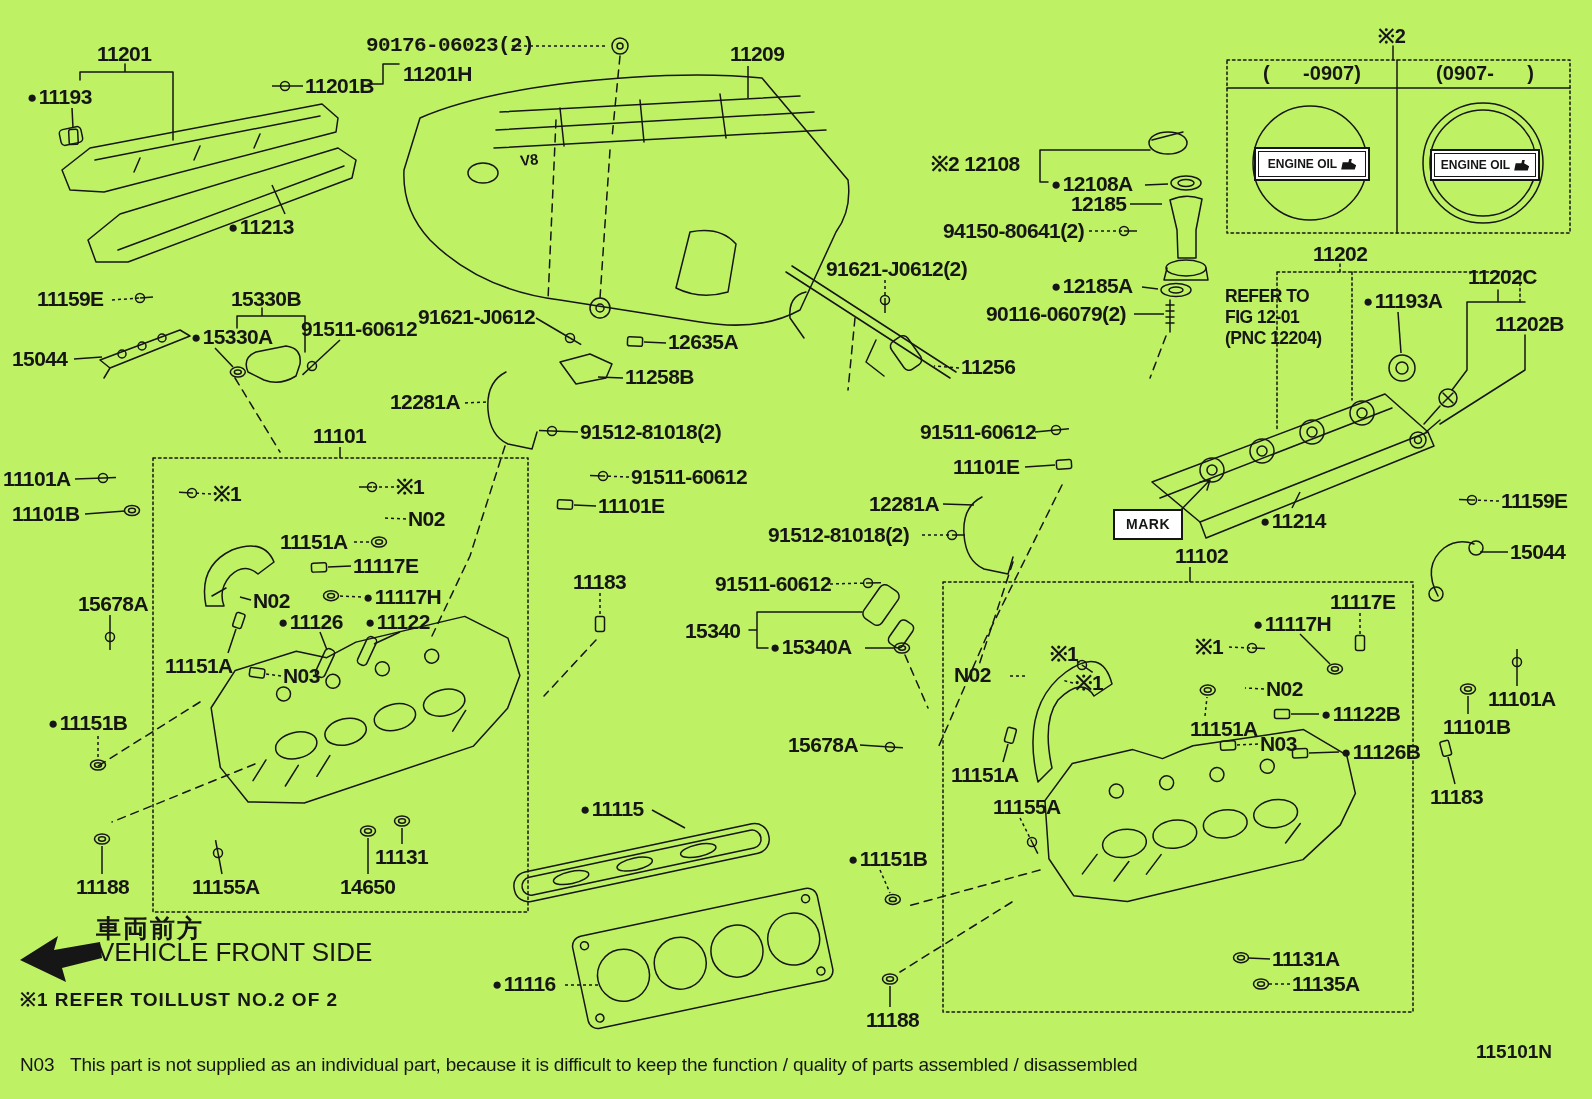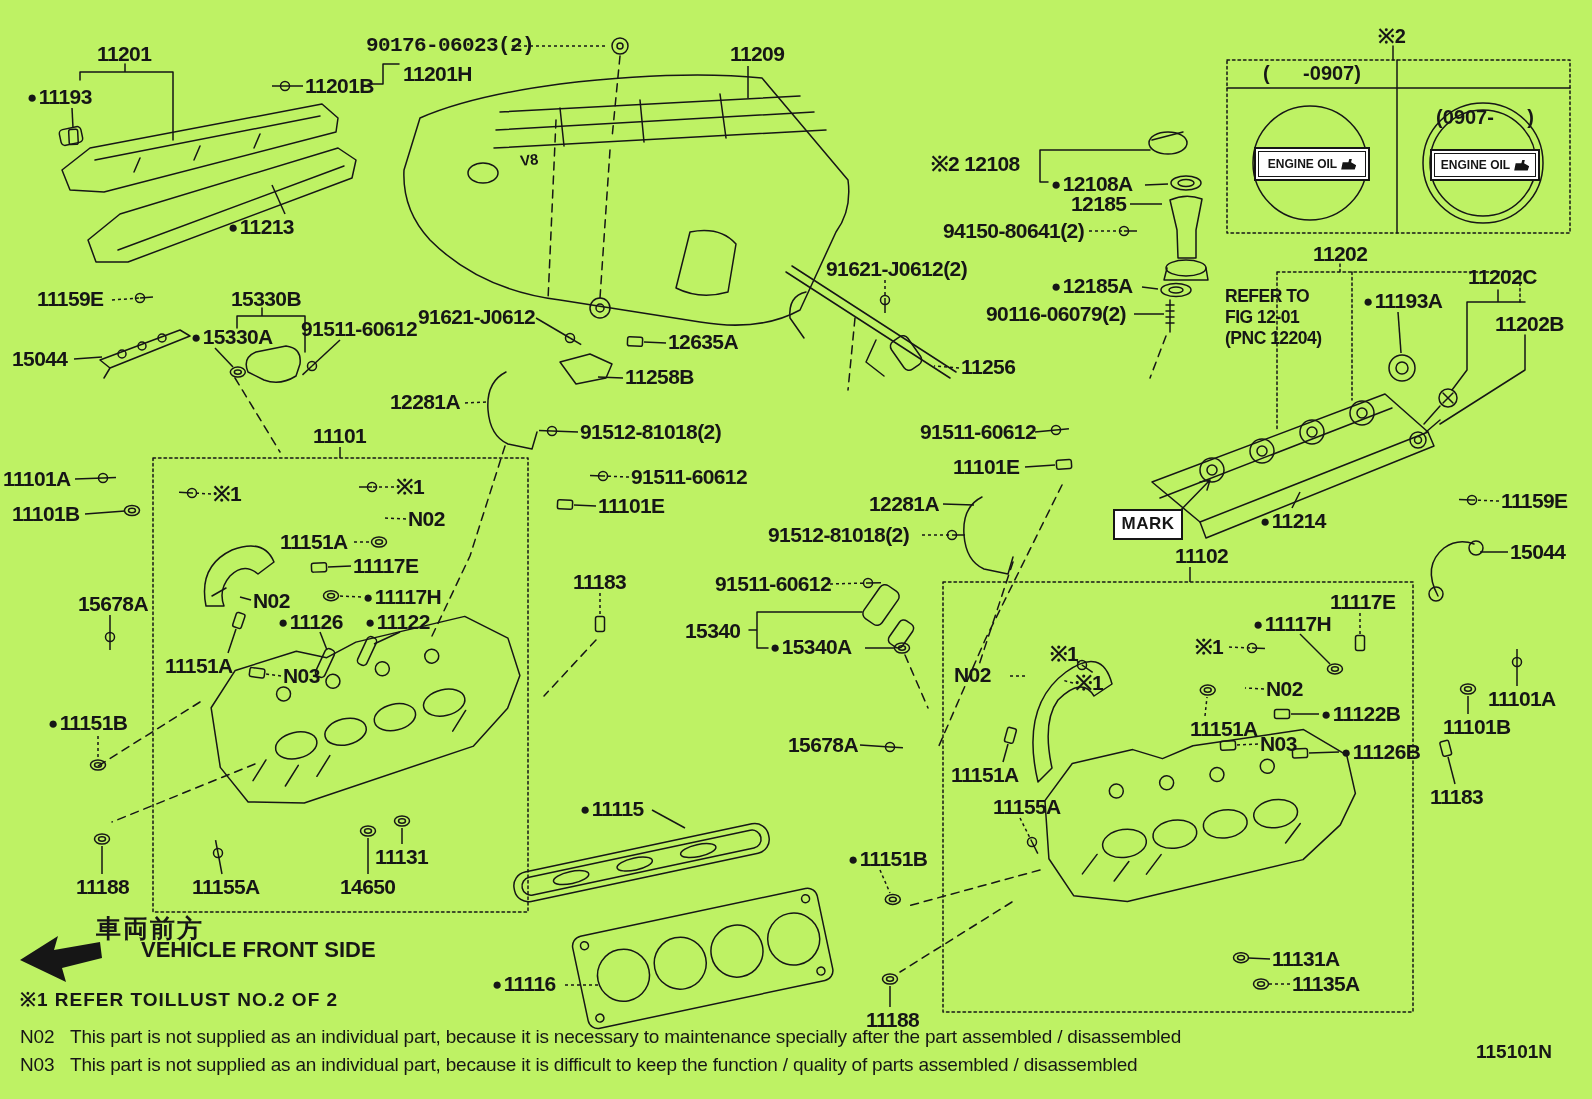--- a/index.html
+++ b/index.html
@@ -20,28 +20,28 @@
   .legend-line .b{margin-right:9px;}
   .tbl-head{position:absolute;font-weight:700;font-size:20px;text-align:center;white-space:pre;}
   .banner{position:absolute;border:2px solid #161616;background:#fff;
     box-shadow:inset 0 0 0 2px #fff, inset 0 0 0 3px #161616;
     display:flex;align-items:center;justify-content:center;gap:4px;
     font-size:12px;font-weight:700;letter-spacing:0;}
   .can-icon{display:inline-block;width:15px;height:11px;background:#161616;
     clip-path:polygon(0% 100%,10% 35%,48% 35%,55% 0%,72% 0%,66% 35%,100% 62%,90% 100%);}
   #mark-box{position:absolute;left:1113px;top:509px;width:66px;height:27px;
     border:2.5px solid #161616;background:#fff;text-align:center;
-    font-size:17px;font-weight:700;line-height:26px;letter-spacing:0.5px;}
+    font-size:14px;font-weight:700;line-height:26px;letter-spacing:0.5px;}
   #refer-note{position:absolute;left:1225px;top:286px;font-size:17.5px;font-weight:700;
     line-height:21px;letter-spacing:-0.5px;white-space:nowrap;}
   .note{position:absolute;font-size:19px;letter-spacing:-0.2px;white-space:nowrap;}
   .note .code{display:inline-block;width:50px;font-weight:400;}
   #footnote{position:absolute;left:20px;top:986px;font-size:19px;font-weight:700;letter-spacing:1px;}
   #front-jp{position:absolute;left:96px;top:912px;font-size:25px;font-weight:700;letter-spacing:2px;}
-  #front-en{position:absolute;left:97px;top:937px;font-size:22px;font-weight:700;margin-left:44px;}
+  #front-en{position:absolute;left:97px;top:937px;font-size:26px;font-weight:400;}
   #diagram-id{position:absolute;left:1476px;top:1041px;font-size:19px;font-weight:700;}
   #legend{position:absolute;left:891px;top:34px;}
   #tbl-ref{position:absolute;left:1378px;top:22px;font-size:20px;font-weight:700;}
   #v8-badge{position:absolute;left:520px;top:151px;font-size:15px;font-weight:700;
     transform:rotate(-6deg);}
 </style>
 </head>
 <body>
 
 <div id="canvas">
@@ -483,21 +483,21 @@
       <div class="lbl" style="left: 993px; top: 796px;"><span>11155A</span></div>
       <div class="lbl" style="left: 848px; top: 848px;"><span class="dot">●</span><span>11151B</span></div>
       <div class="lbl" style="left: 1272px; top: 948px;"><span>11131A</span></div>
       <div class="lbl" style="left: 1292px; top: 973px;"><span>11135A</span></div>
       <div class="lbl" style="left: 866px; top: 1009px;"><span>11188</span></div>
     </div>
 
 
   <div id="tbl-ref" class="txt">※2</div>
   <div class="tbl-head" style="left:1227px;top:62px;width:170px;">(      -0907)</div>
-  <div class="tbl-head" style="left:1397px;top:62px;width:176px;margin-top:44px;">(0907-      )</div>
+  <div class="tbl-head" style="left:1397px;top:62px;width:176px;">(0907-      )</div>
   <div class="banner" style="left:1254px;top:147px;width:112px;height:30px;">
     <span>ENGINE OIL</span>
       <span class="can-icon"></span>
   </div>
   <div class="banner" style="left:1430px;top:149px;width:106px;height:28px;">
     <span>ENGINE OIL</span>
       <span class="can-icon"></span>
   </div>
 
   <div id="refer-note">
@@ -508,21 +508,18 @@
 
   <div id="mark-box">MARK</div>
 
   <div id="v8-badge">V8</div>
 
   <div id="front-jp">車両前方</div>
   <div id="front-en">VEHICLE FRONT SIDE</div>
 
   <div id="footnote">※1 REFER TOILLUST NO.2 OF 2</div>
 
-  <div class="note" style="left:20px;top:1026px;">
-    <span class="code">N02</span><span>This part is not supplied as an individual part, because it is necessary to maintenance specially after the part assembled / disassembled</span>
-  </div>
   <div class="note" style="left:20px;top:1054px;">
     <span class="code">N03</span><span>This part is not supplied as an individual part, because it is difficult to keep the function / quality of parts  assembled / disassembled</span>
   </div>
 
   <div id="diagram-id">115101N</div>
 </div>
 
 </body></html>

